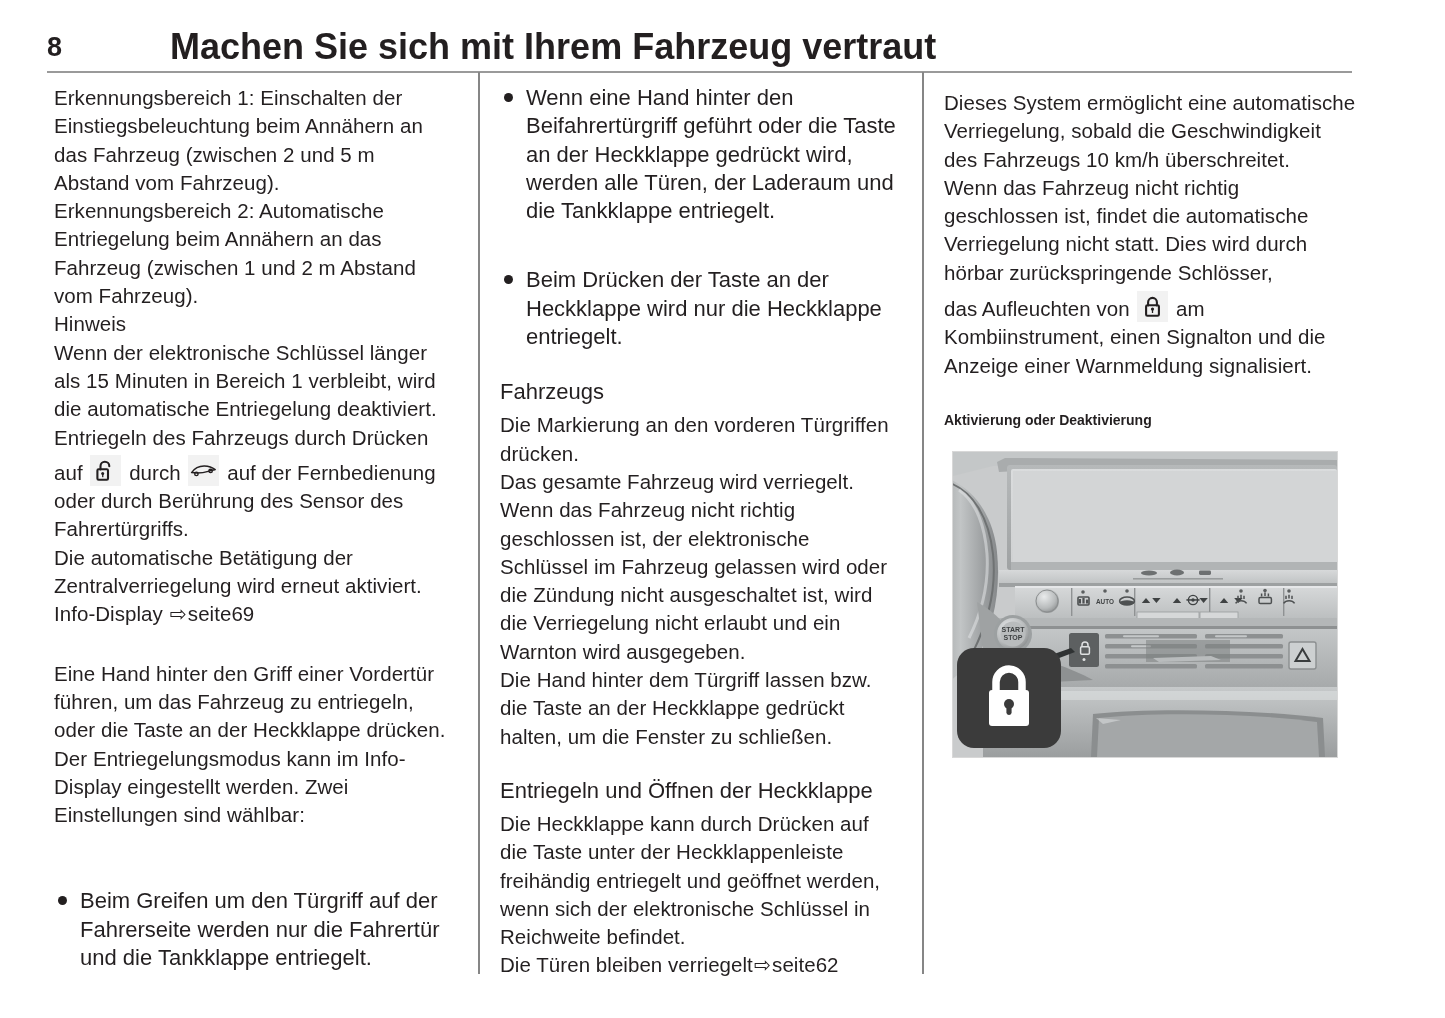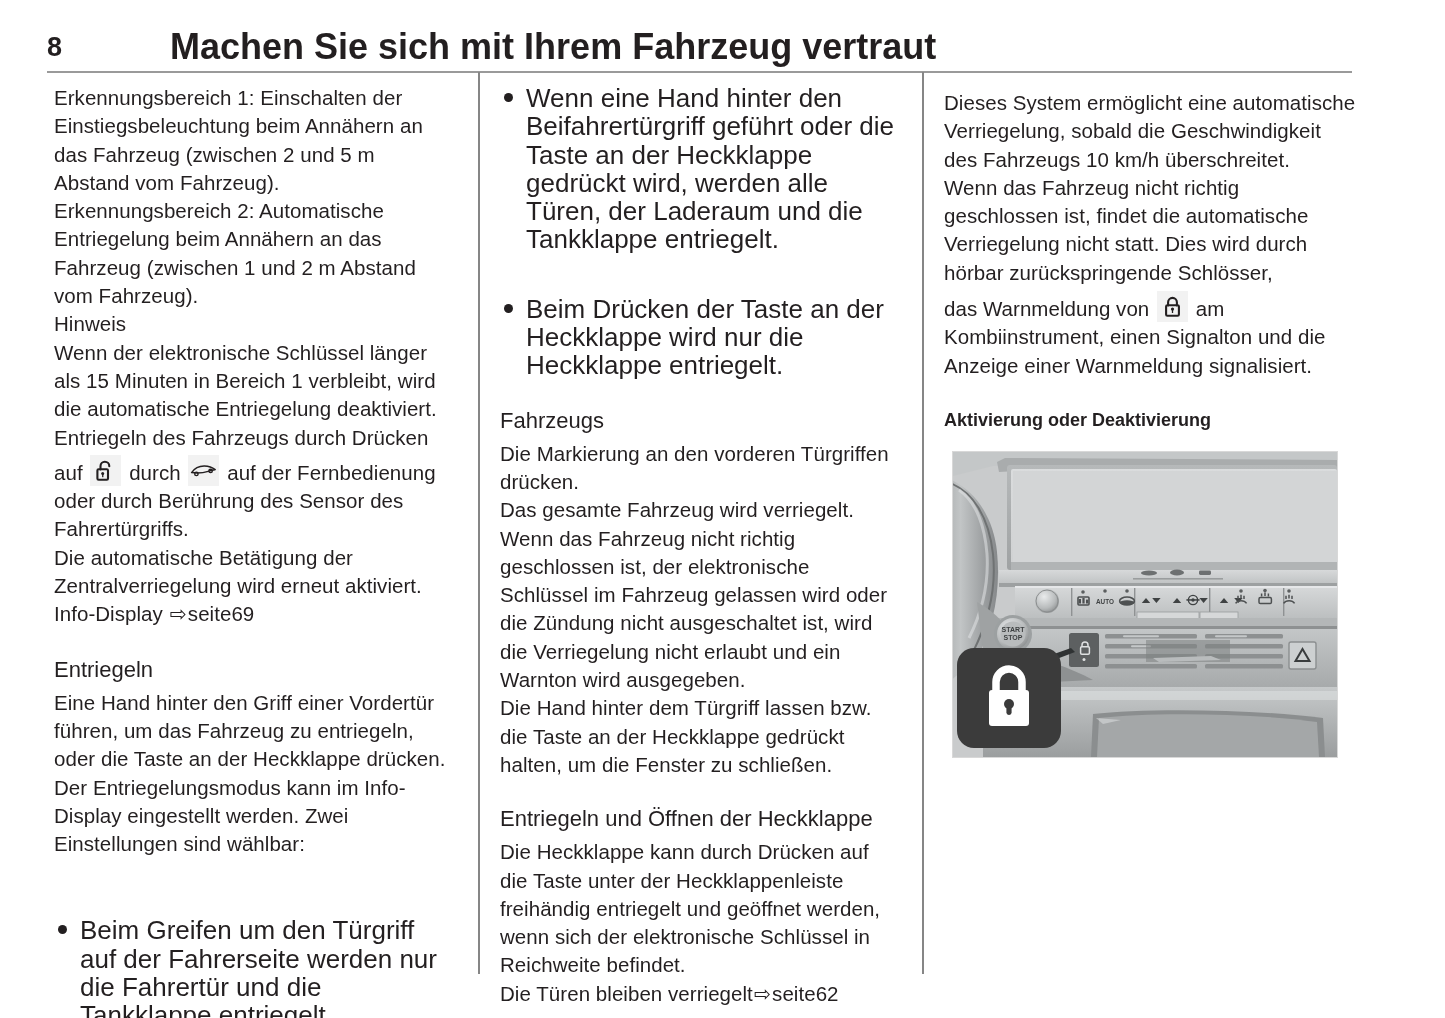--- a/index.html
+++ b/index.html
@@ -52,35 +52,35 @@
     letter-spacing:0.05px;
   }
   .h2{
     font-size:22px;
     line-height:29px;
     font-weight:400;
     margin:0;
   }
   .h2.tight{line-height:28px;}
   .h3{
-    font-size:18px;
+    font-size:14px;
     line-height:28px;
     font-weight:700;
     margin:0;
   }
   .gap-m{height:17px;}
   .gap-l{height:26px;}
   .gap-xs{height:5px;}
 
   
   .bullets{margin:0;padding:0;list-style:none;}
   .bullets li{
     position:relative;
     padding-left:26px;
-    font-size:26px;
+    font-size:22px;
     line-height:28.3px;
     margin-bottom:17px;
   }
   .bullets li:last-child{margin-bottom:0;margin-top:41px;}
   .bullets li .dot{
     position:absolute;left:4px;top:9px;
     width:9px;height:9px;border-radius:50%;
     background:#231f20;
   }
 
@@ -160,21 +160,20 @@
       </p>
 
       <p class="body">Die automatische Betätigung der Zentralverriegelung wird erneut aktiviert.</p>
 
       <p class="body">
         <span>Info-Display</span>
         <span class="arrowref">⇨</span><span>seite69</span>
       </p>
 
       <div class="gap-l"></div>
-      <p class="h2">Entriegeln</p>
       <div class="gap-xs"></div>
 
       <p class="body">Eine Hand hinter den Griff einer Vordertür führen, um das Fahrzeug zu entriegeln, oder die Taste an der Heckklappe drücken.</p>
       <p class="body">Der Entriegelungsmodus kann im Info-Display eingestellt werden. Zwei Einstellungen sind wählbar:</p>
 
       <div class="gap-m"></div>
       <ul class="bullets">
         <li>
           <span class="dot"></span>
           <span>Beim Greifen um den Türgriff auf der Fahrerseite werden nur die Fahrertür und die Tankklappe entriegelt.</span>
@@ -215,21 +214,21 @@
     </div>
 
     <div class="col col3">
 
       <div class="gap-xs"></div>
 
       <p class="body">Dieses System ermöglicht eine automatische Verriegelung, sobald die Geschwindigkeit des Fahrzeugs 10 km/h überschreitet.</p>
       <p class="body">Wenn das Fahrzeug nicht richtig geschlossen ist, findet die automatische Verriegelung nicht statt. Dies wird durch hörbar zurückspringende Schlösser,</p>
 
       <p class="body" style="margin-top:4px;">
-        <span>das Warnmeldung von</span>
+        <span>das Aufleuchten von</span>
         <span class="chip">
           <svg width="31" height="31" viewBox="0 0 31 31">
             <path d="M11.1 14.4 V11.3 a4.4 4.4 0 0 1 8.8 0 V14.4" fill="none" stroke="#231f20" stroke-width="2.1" stroke-linecap="round"></path>
             <rect x="9.1" y="14.2" width="12.8" height="10.6" rx="1.3" fill="none" stroke="#231f20" stroke-width="2.1"></rect>
             <circle cx="15.5" cy="18.1" r="1.6" fill="#231f20"></circle>
             <rect x="14.85" y="18.6" width="1.3" height="3.4" fill="#231f20"></rect>
           </svg>
         </span>
         <span>am Kombiinstrument, einen Signalton und die Anzeige einer Warnmeldung signalisiert.</span>
       </p>

